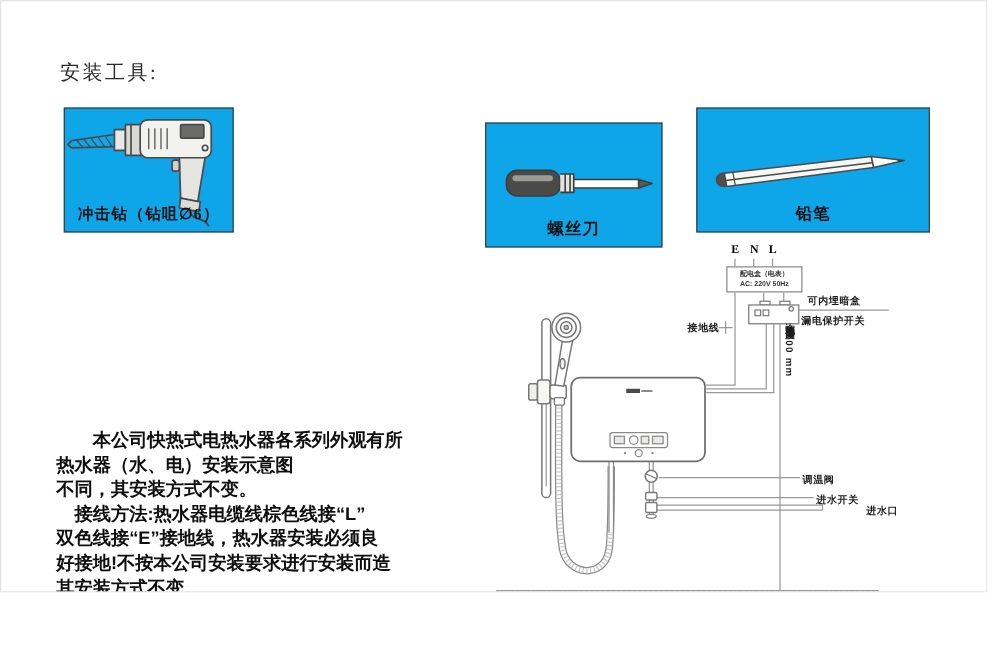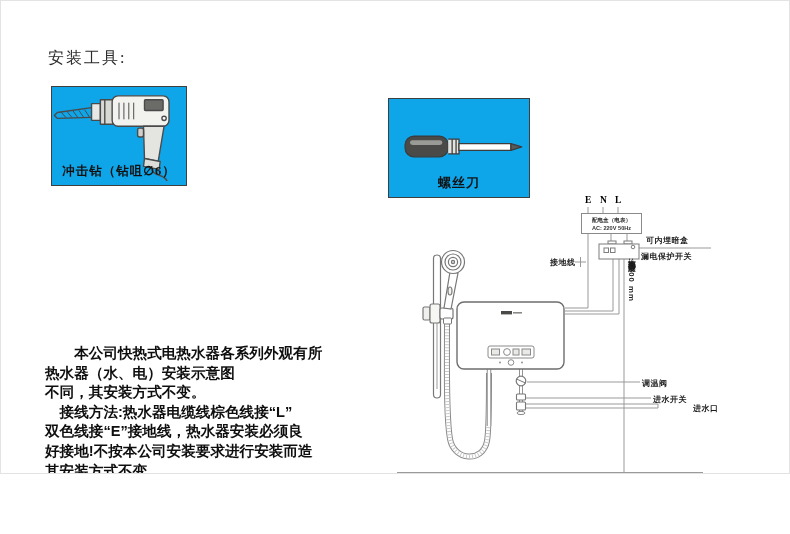--- a/index.html
+++ b/index.html
@@ -99,20 +99,33 @@
         <path d="M60,41 h11 v15 h-11" fill="#e2e2de"></path>
         <line x1="64" y1="41" x2="64" y2="56"></line>
         <line x1="68" y1="41" x2="68" y2="56"></line>
         <rect x="71" y="45.5" width="53" height="7" fill="#fdfdfb"></rect>
         <path d="M124,45.5 L135,48.8 L124,52.5 Z" fill="#5a5a58"></path>
       </g>
     </svg>
     <div class="tool-label">螺丝刀</div>
   </div>
 
+  <div class="tool-box" style="left:556px;width:187px;">
+    <svg class="tool-art" viewBox="0 0 187 100">
+      <g stroke="#4a4a4a" stroke-width="1.2" stroke-linejoin="round">
+        <ellipse cx="21" cy="58" rx="6.5" ry="5.5" fill="#4f4f4d"></ellipse>
+        <path d="M21,52.6 L141,39 L143,48 L23,63.4 Z" fill="#f6f6f3"></path>
+        <line x1="22" y1="58.5" x2="141.5" y2="44"></line>
+        <path d="M28,52 L30,62.6" stroke-width="1"></path>
+        <path d="M141,39 L168,42.3 L143,48 Z" fill="#fcfcf9"></path>
+        <path d="M162,41.5 L168,42.3 L163,43.6 Z" fill="#3c3c3a" stroke="none"></path>
+      </g>
+    </svg>
+    <div class="tool-label">铅笔</div>
+  </div>
 
   <div class="abs" id="instructions">
     <div>　　本公司快热式电热水器各系列外观有所</div>
     <div>热水器（水、电）安装示意图</div>
     <div>不同，其安装方式不变。</div>
     <div>　接线方法:热水器电缆线棕色线接“L”</div>
     <div>双色线接“E”接地线，热水器安装必须良</div>
     <div>好接地!不按本公司安装要求进行安装而造</div>
     <div>其安装方式不变。</div>
   </div>

